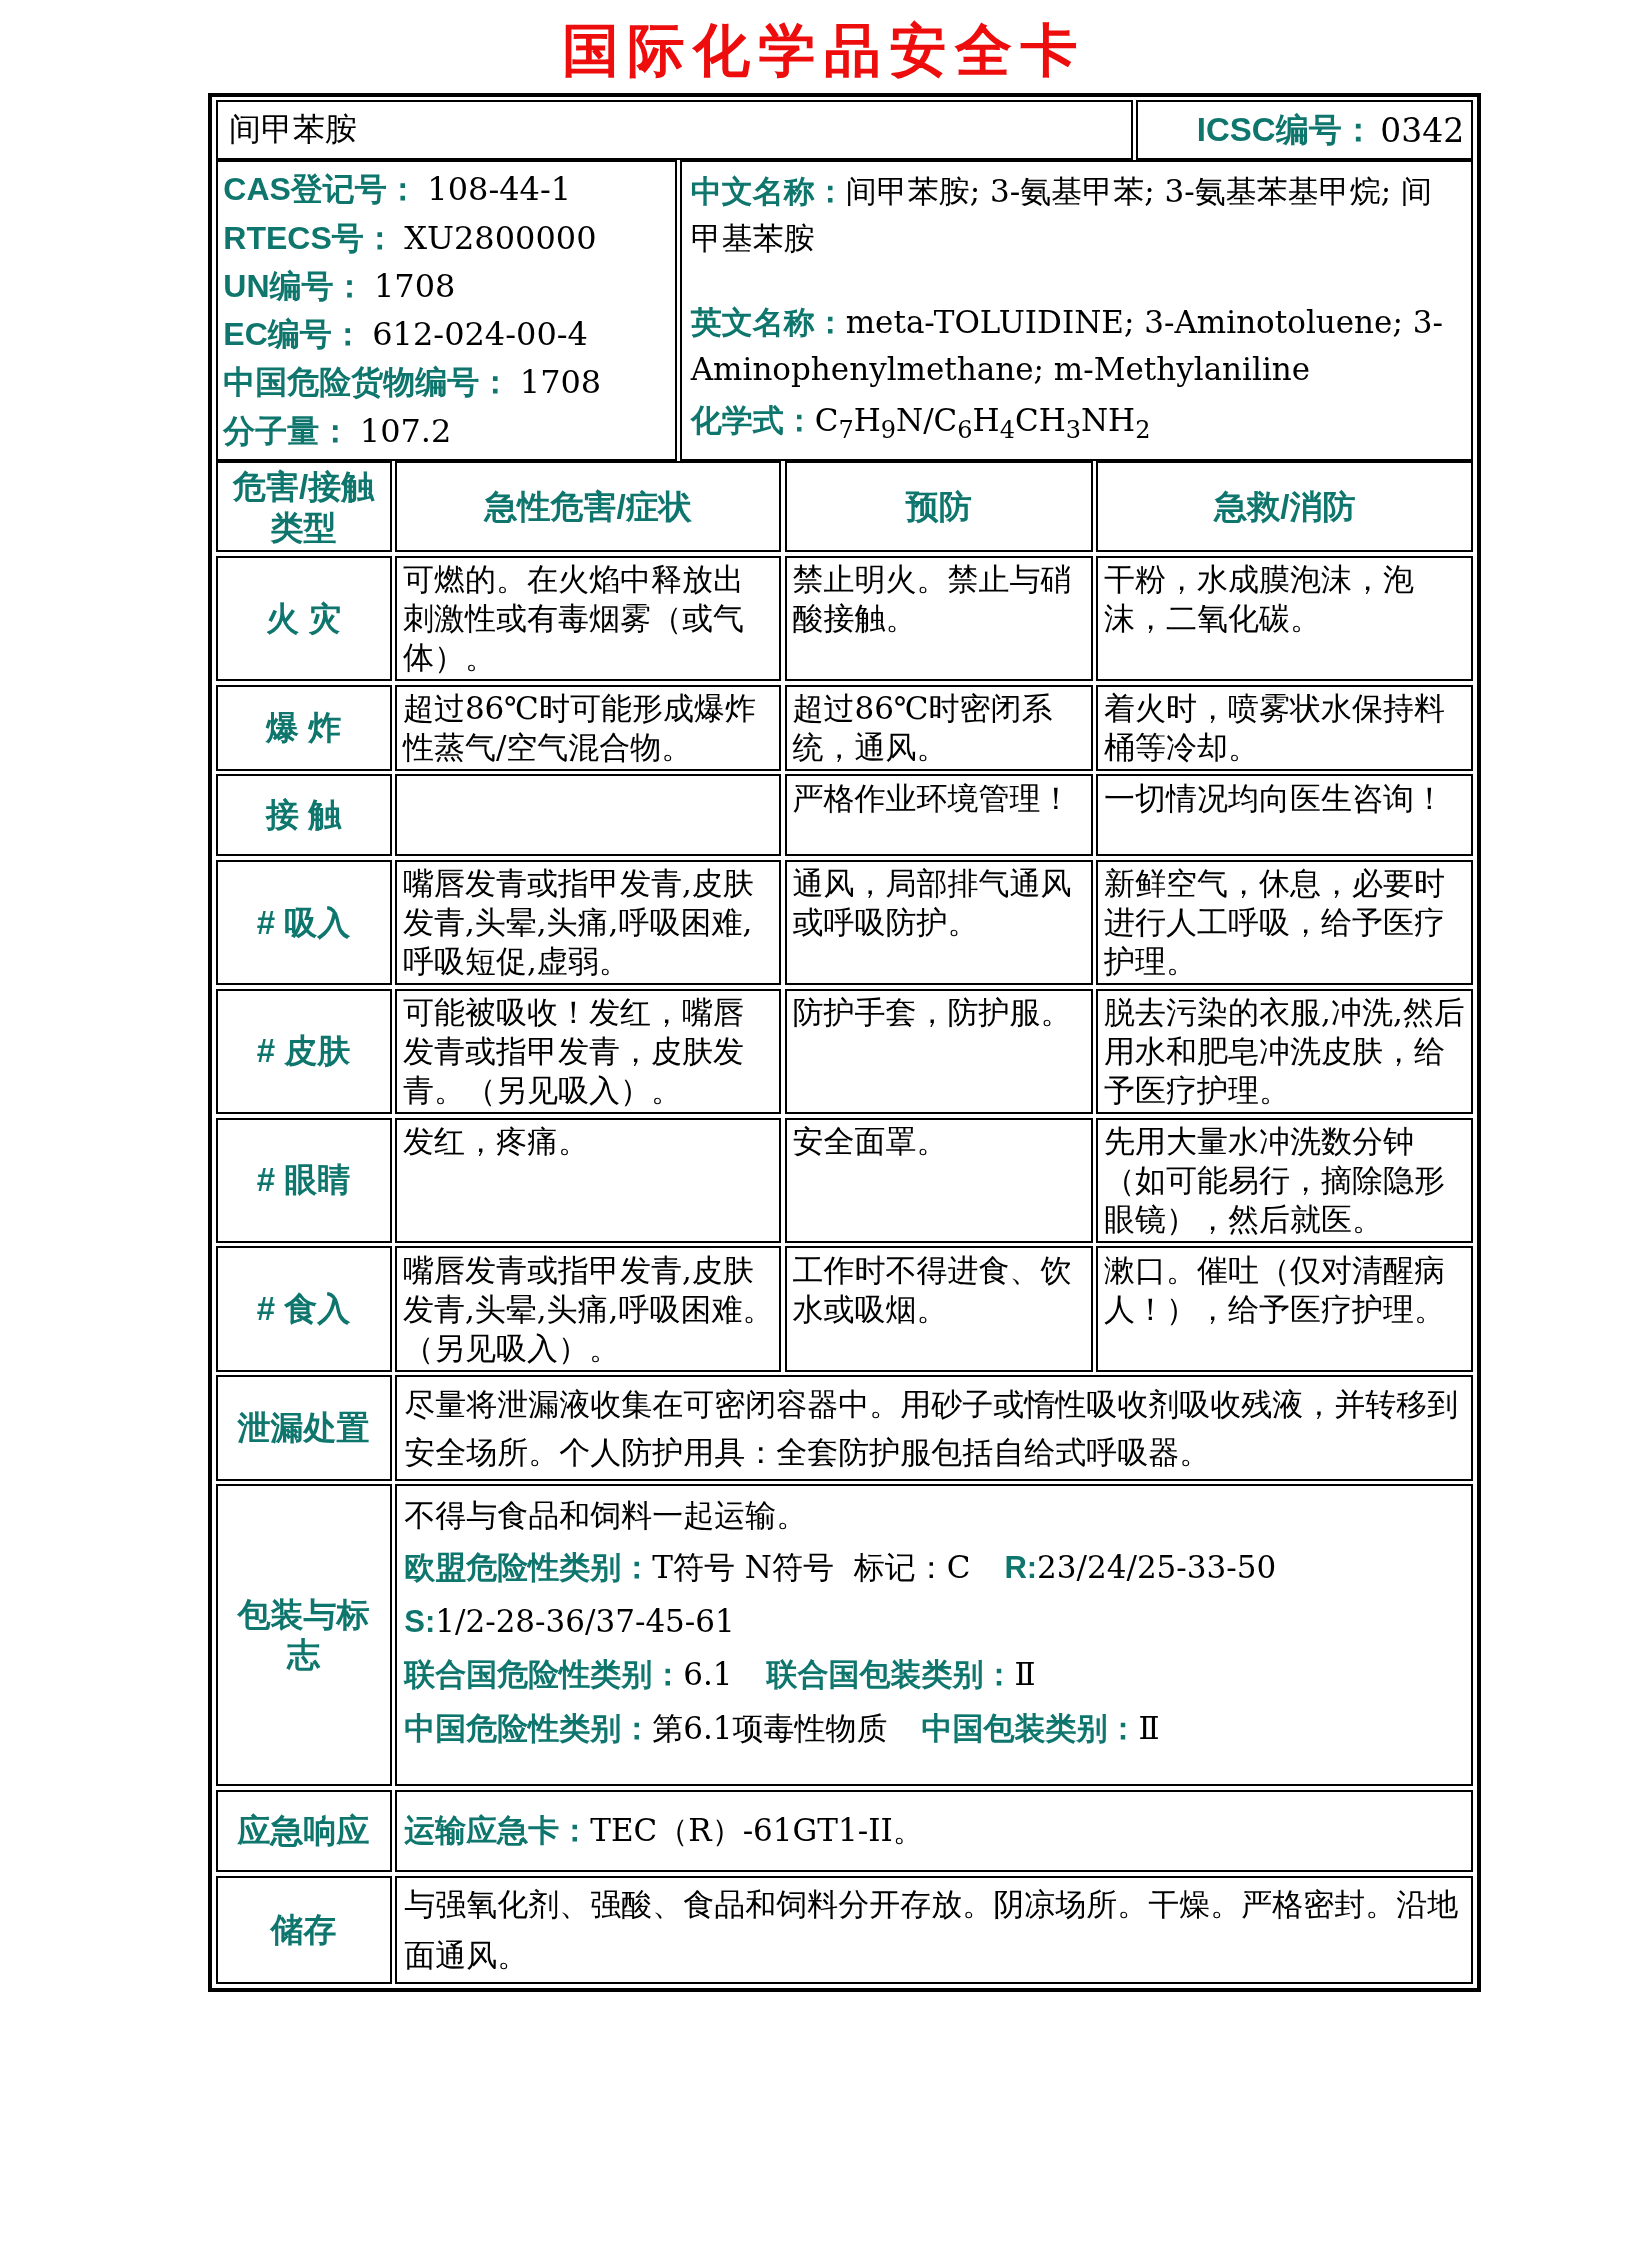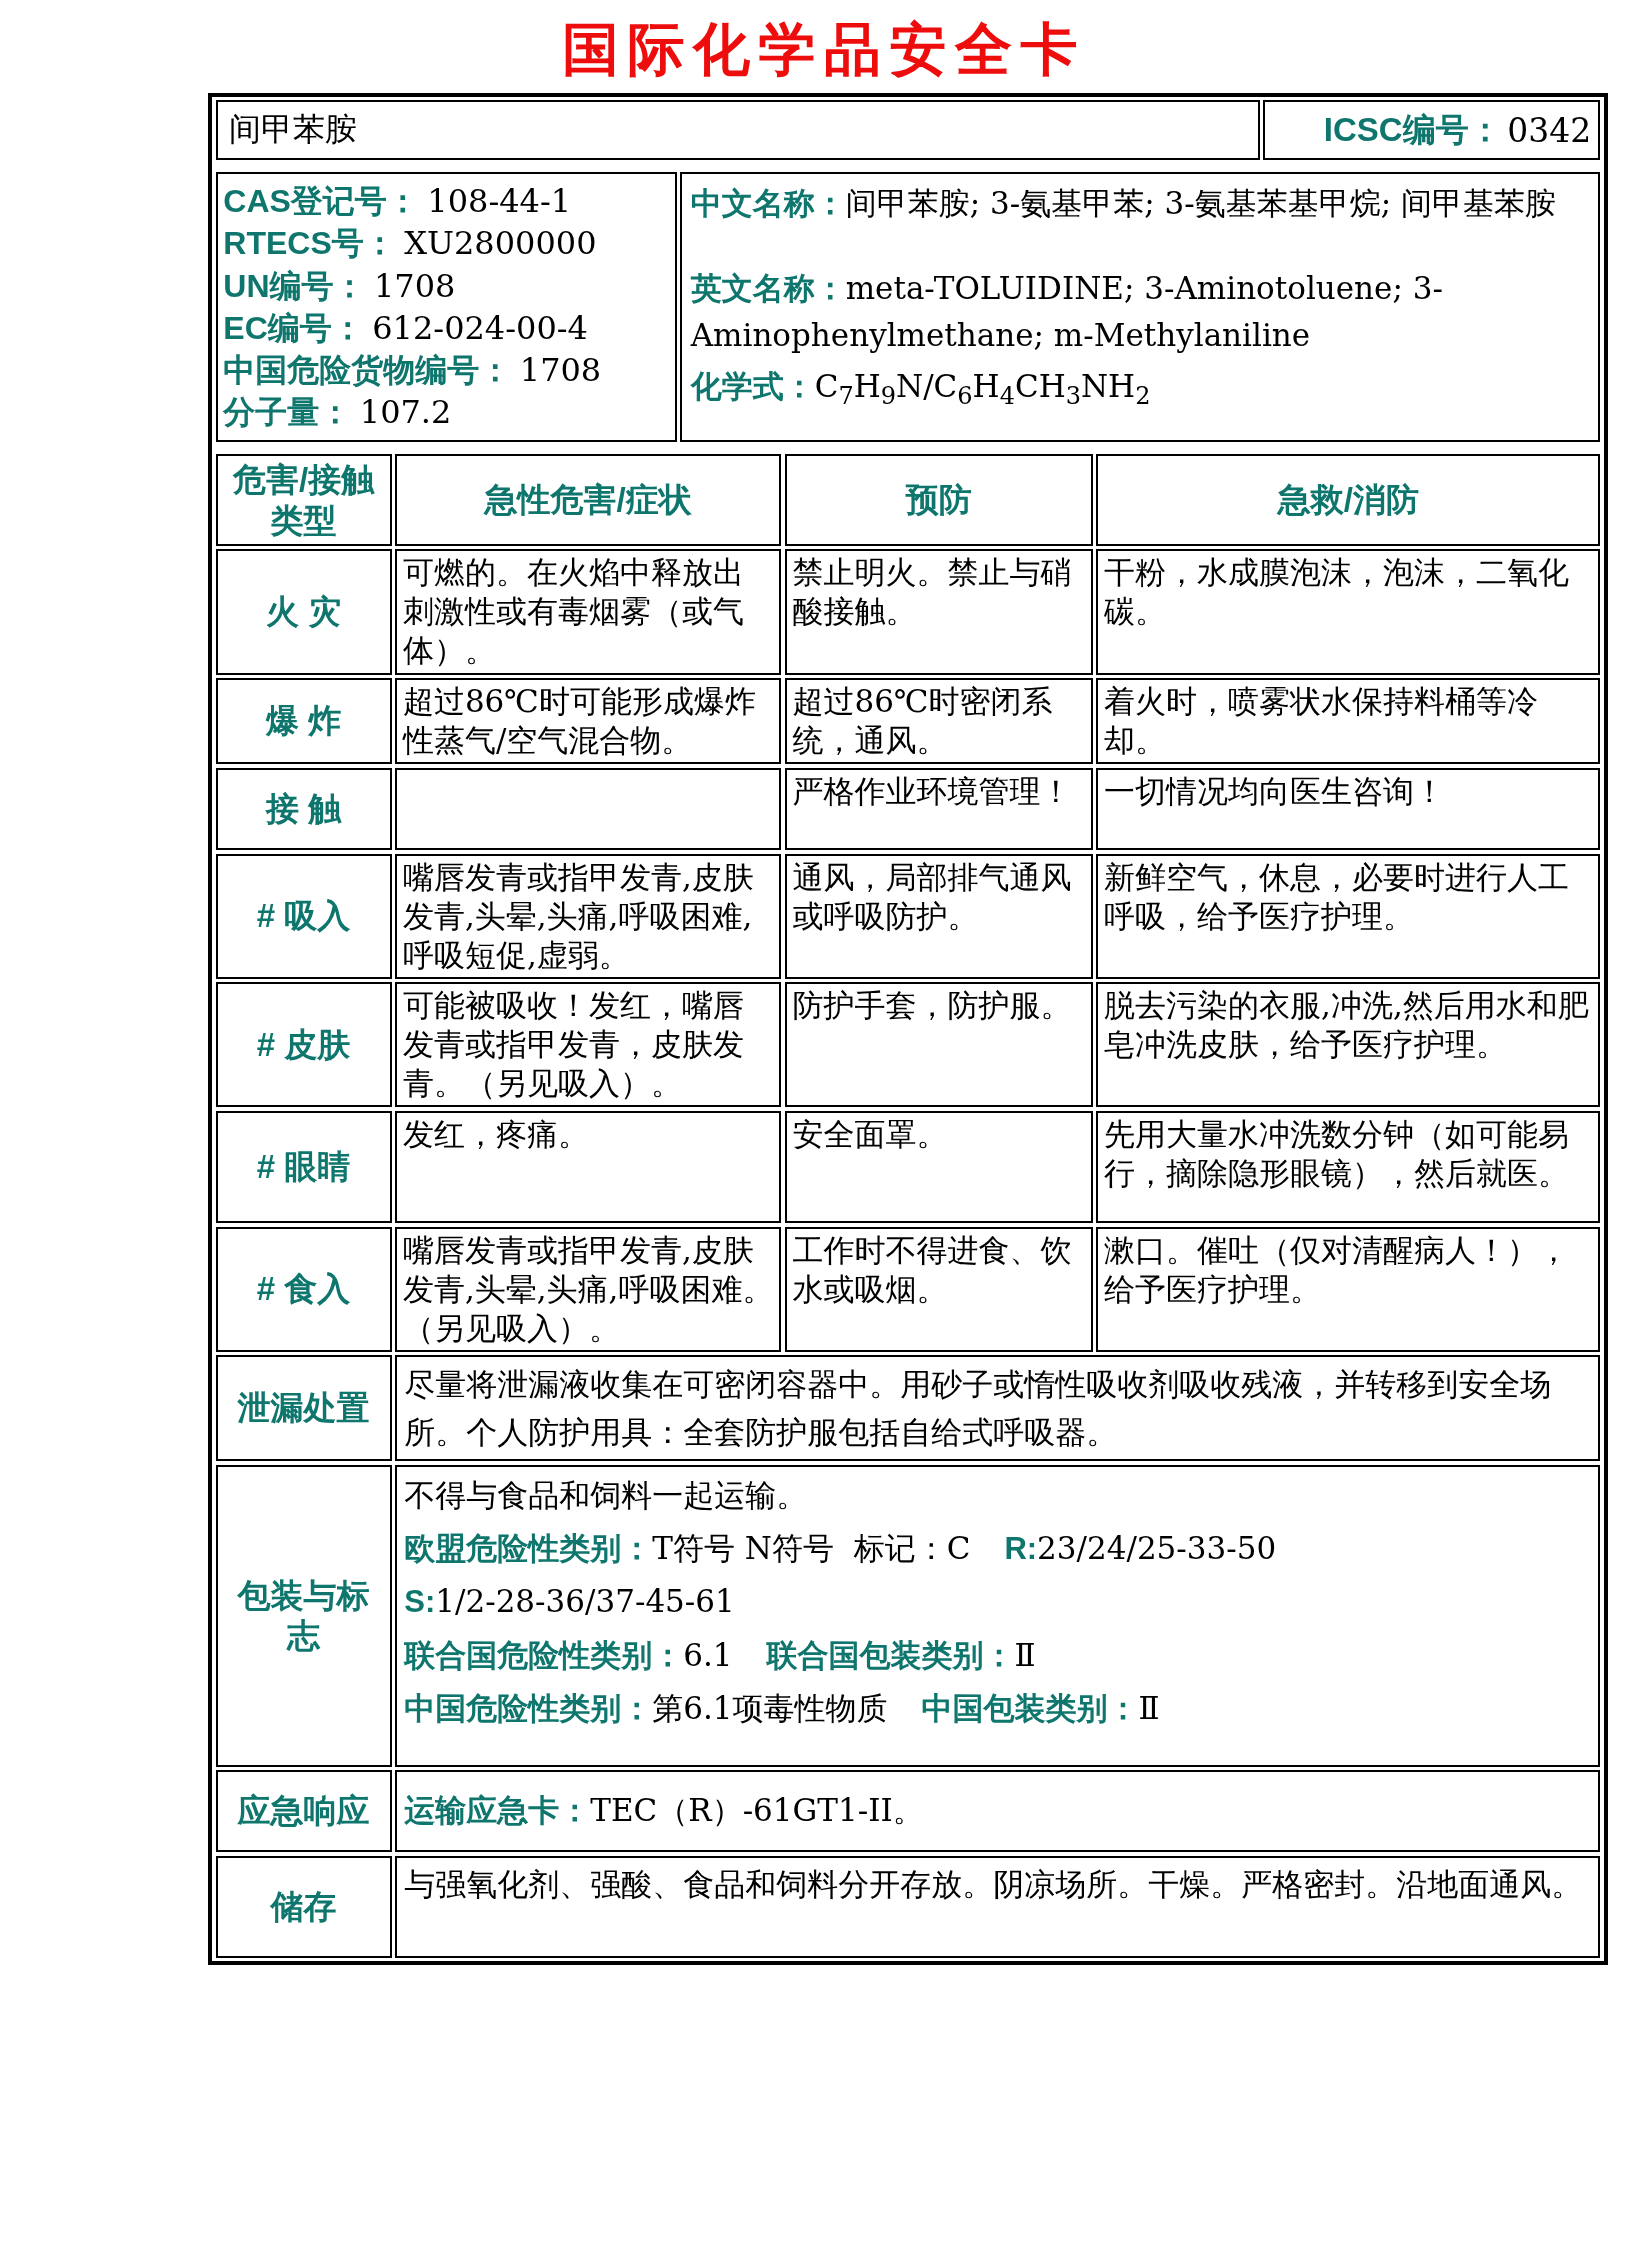--- a/index.html
+++ b/index.html
@@ -12,30 +12,30 @@
   }
   .title {
     margin-top: 18.5px;
     width: 1648px;
     text-align: center;
     color: #ee0d0d;
     font-size: 57px;
     font-weight: bold;
     letter-spacing: 8.5px;
     line-height: 1.1;
-    font-family: Liberation Serif, serif;
+    font-family: Liberation Sans, sans-serif;
   }
   .card {
-    width: 1400px;
+    width: 1273px;
     margin: 11.4px 0 0 208px;
     border: 4.3px solid #000;
     padding: 3.6px;
     display: flex;
     flex-direction: column;
-    gap: 12px;
+    gap: 0;
     background: #fff;
   }
   .sec { display: grid; gap: 3.6px; }
   .sec-top  { grid-template-columns: 1fr 337px; }
   .sec-ids  { grid-template-columns: 461px 1fr; }
   .sec-main { grid-template-columns: 176px 386px 308px 1fr; }
   .cell { border: 2.1px solid #000; background: #fff; }
 
   .blue-label {
     color: #0f766e;

